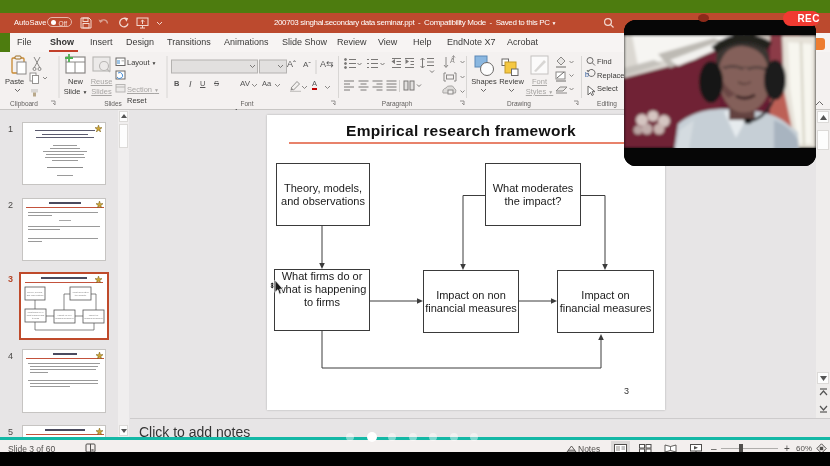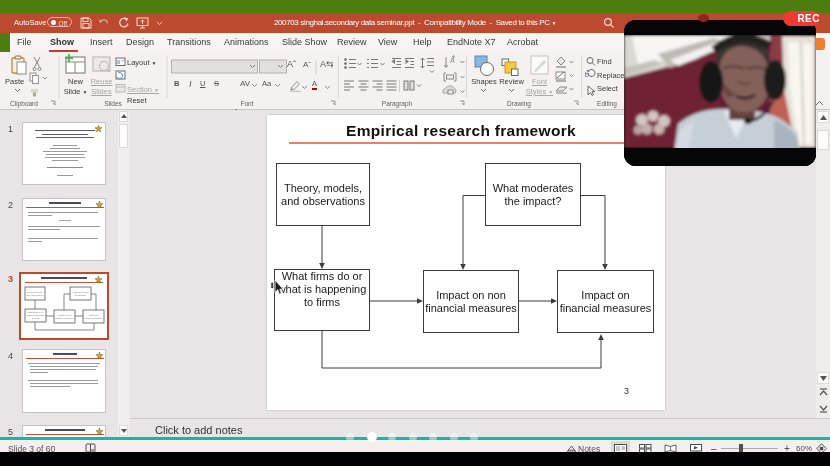--- a/index.html
+++ b/index.html
@@ -35,21 +35,21 @@
 #thumbscroll { left:118px; top:0; width:11px; height:327px; background:#f0eeee; }
 
 #mainarea { left:119px; top:0; width:700px; height:308px; }
 #slide { left:148px; top:5px; width:398px; height:295px; background:#fff; box-shadow:0 0 2px rgba(0,0,0,0.25); }
 
 
 .sbox { position:absolute; border:1px solid #3a3a3a; background:#fff; font-size:11px; color:#1a1a1a; text-align:center; display:flex; align-items:center; justify-content:center; line-height:13px; }
 
 
 #notes { left:130px; top:308px; width:700px; height:19px; background:#e7e5e6; border-top:1px solid #cdcbcc; }
-#notestext { left:25px; top:5px; font-size:11px; color:#333; }
+#notestext { left:9px; top:5px; font-size:14px; color:#333; }
 
 
 #statusbar { left:0; top:437px; width:830px; height:15px; background:#f3efee; font-size:8.5px; color:#504e4c; border-top:3px solid #14b8a6; }
 #bottomblack { left:0; top:452px; width:830px; height:14px; background:#000; }
 
 
 #webcam { left:624px; top:20px; width:192px; height:146px; background:#050505; border-radius:12px; overflow:hidden; }
 #rec { left:783px; top:11px; width:37px; height:15px; background:#f03a31; border-radius:7.5px; color:#fff; font-weight:bold; font-size:10px; text-align:right; line-height:15px; letter-spacing:0.5px; }
 
 

